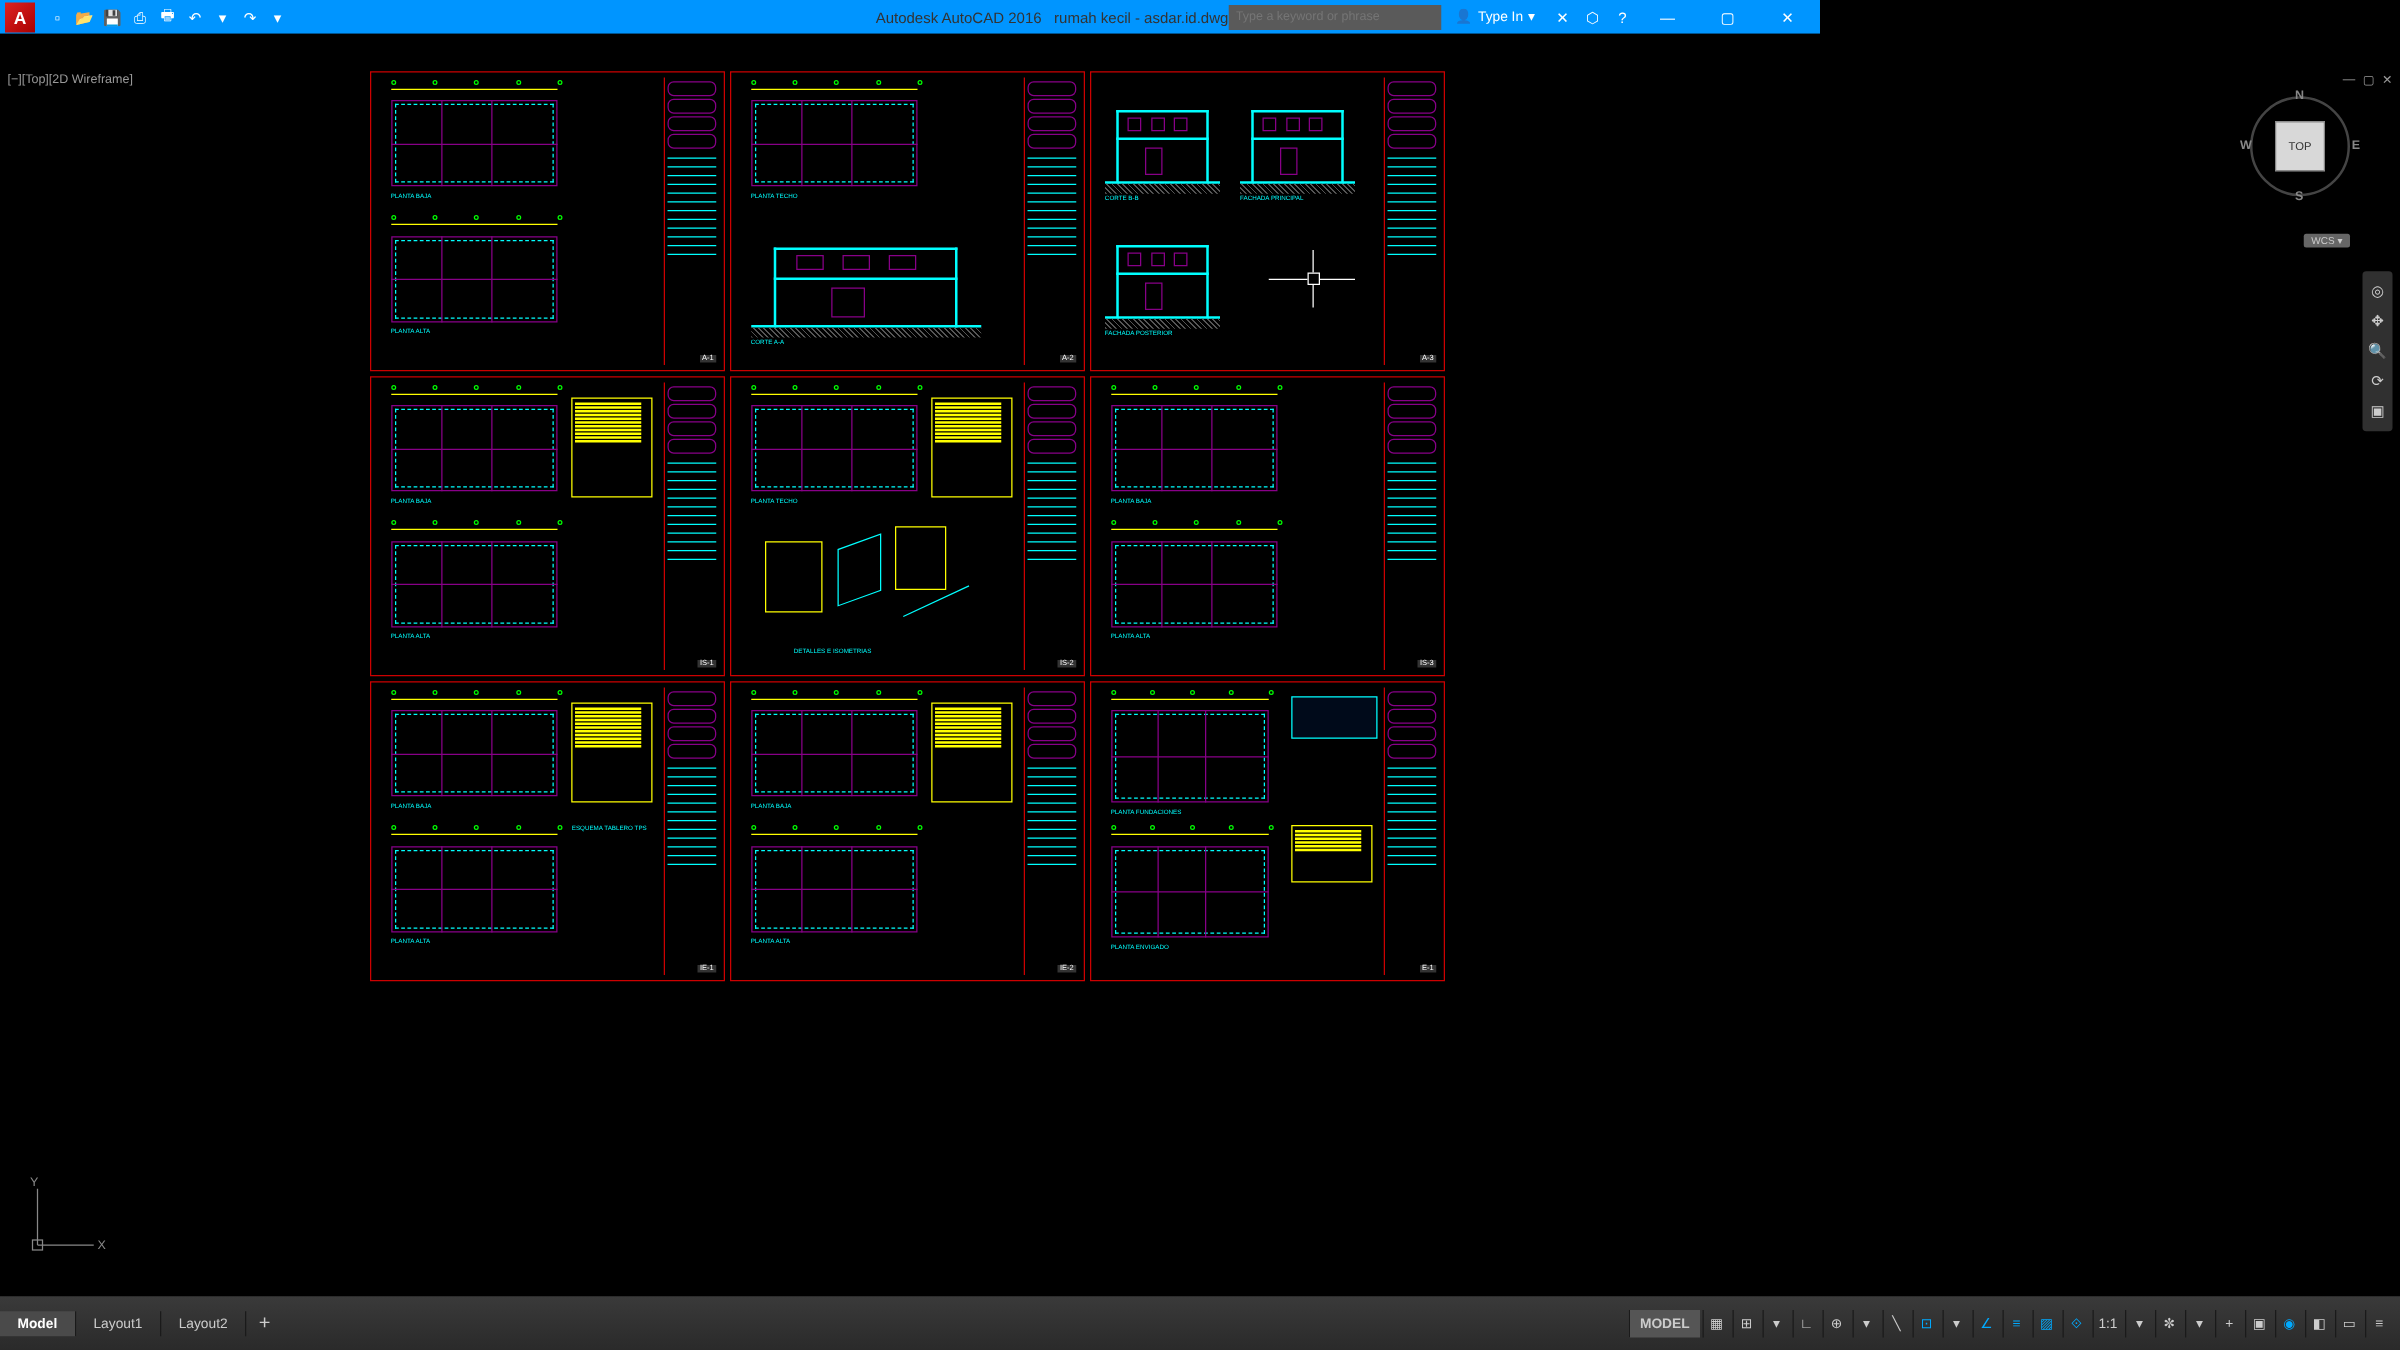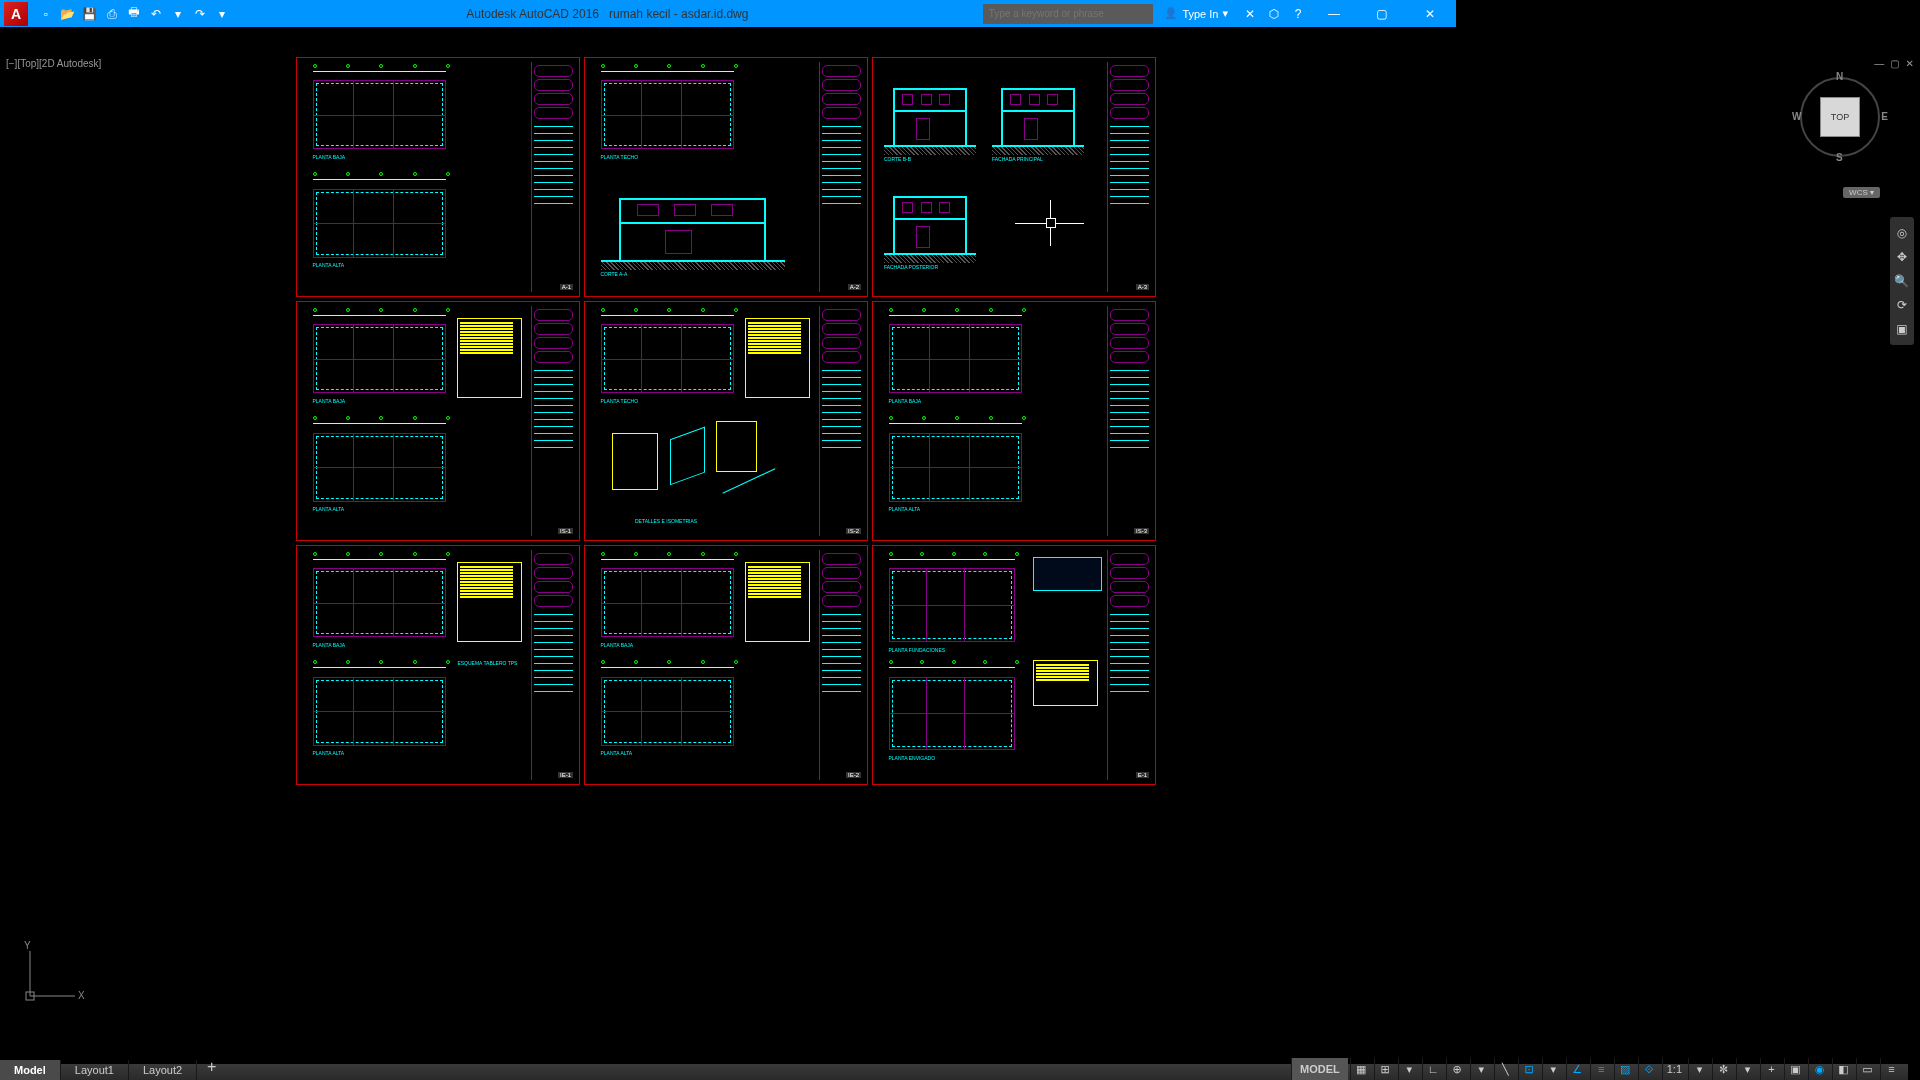--- a/index.html
+++ b/index.html
@@ -1,21 +1,21 @@
 <!DOCTYPE html>
 <html><head>
 <meta charset="utf-8">
 <style>
 *{margin:0;padding:0;box-sizing:border-box;font-family:"Segoe UI",Arial,sans-serif;user-select:none}
 html,body{width:1456px;height:816px;overflow:hidden;background:#000}
 .titlebar{height:27px;background:#0095ff;display:flex;align-items:center;color:#fff;font-size:11px}
 .app-icon{width:24px;height:24px;background:linear-gradient(135deg,#d22,#a00);margin:0 4px;display:flex;align-items:center;justify-content:center;color:#fff;font-weight:bold;font-size:14px}
 .qat{display:flex;gap:2px;margin-left:4px}
 .qat-btn{width:20px;height:20px;display:flex;align-items:center;justify-content:center;cursor:pointer;font-size:12px}
-.title-center{flex:1;text-align:center;color:#333;font-size:12px}
+.title-center{flex:1;text-align:right;color:#333;font-size:12px}
 .title-right{display:flex;align-items:center;gap:4px;margin-right:4px}
 .search-box{width:170px;height:20px;background:#5a5a5a;border:none;padding:0 6px;color:#ccc;font-size:10px}
 .signin{display:flex;align-items:center;gap:4px;padding:0 8px;cursor:pointer}
 .win-btn{width:44px;height:26px;display:flex;align-items:center;justify-content:center;cursor:pointer;font-size:12px}
 .vp-label{position:absolute;top:31px;left:6px;color:#999;font-size:10px;z-index:10}
 .vp-ctrl{position:absolute;top:31px;right:4px;display:flex;gap:2px;z-index:10}
 .vp-ctrl span{color:#999;font-size:10px;cursor:pointer;padding:0 2px}
 .canvas{position:absolute;top:27px;left:0;right:0;bottom:29px;background:#000;overflow:hidden}
 .sheets{position:absolute;top:30px;left:296px;width:860px;height:728px;display:grid;grid-template-columns:repeat(3,1fr);grid-template-rows:repeat(3,1fr);gap:4px}
 .sheet{border:1px solid #c00;position:relative;background:#000}
@@ -38,21 +38,21 @@
 .cube{position:absolute;top:30px;left:30px;width:40px;height:40px;background:#d8d8d8;border:1px solid #888;display:flex;align-items:center;justify-content:center;font-size:9px;color:#333;cursor:pointer}
 .vc-dir{position:absolute;color:#888;font-size:10px;font-weight:bold;cursor:pointer}
 .vc-n{top:4px;left:46px}.vc-s{bottom:4px;left:46px}.vc-w{top:44px;left:2px}.vc-e{top:44px;right:2px}
 .vc-ring{position:absolute;top:10px;left:10px;width:80px;height:80px;border:2px solid #444;border-radius:50%}
 .wcs{position:absolute;top:160px;right:40px;background:#666;color:#ccc;font-size:8px;padding:1px 6px;border-radius:2px;z-index:20}
 .navbar{position:absolute;top:190px;right:6px;width:24px;background:rgba(80,80,80,.6);border-radius:3px;padding:4px 0;z-index:20}
 .nav-btn{width:24px;height:24px;display:flex;align-items:center;justify-content:center;color:#ccc;font-size:12px;cursor:pointer}
 .ucs{position:absolute;bottom:40px;left:20px;z-index:20}
 .ucs line{stroke:#888;stroke-width:1}
 .ucs text{fill:#888;font-size:10px}
-.tabs{position:absolute;bottom:0;left:0;right:12px;height:16px;background:linear-gradient(#3a3a3a,#2a2a2a);display:flex;align-items:flex-end}
+.tabs{position:absolute;bottom:0;left:0;right:0;height:43px;background:linear-gradient(#3a3a3a,#2a2a2a);display:flex;align-items:center}
 .tab{padding:4px 14px;color:#ccc;font-size:11px;cursor:pointer;border-right:1px solid #1a1a1a}
 .tab.active{background:#4a4a4a;color:#fff;font-weight:bold}
 .tab-add{padding:4px 10px;color:#ccc;cursor:pointer}
 .status{margin-left:auto;display:flex;align-items:center;gap:2px;padding-right:6px}
 .st-btn{height:22px;min-width:22px;padding:0 4px;display:flex;align-items:center;justify-content:center;color:#ccc;font-size:11px;cursor:pointer;border-left:1px solid #1a1a1a}
 .st-model{background:#555;padding:0 8px;font-weight:bold}
 .st-on{color:#0af}
 .notes{position:absolute;border:1px solid #ff0;padding:2px}
 .note-line{height:2px;background:#ff0;margin:1px 0;width:90%}
 </style>
@@ -85,21 +85,21 @@
     <div class="qat-btn">✕</div>
     <div class="qat-btn">⬡</div>
     <div class="qat-btn">?</div>
     <div class="win-btn">—</div>
     <div class="win-btn">▢</div>
     <div class="win-btn close">✕</div>
   </div>
 </div>
 
 <div class="canvas">
-  <div class="vp-label">[−][Top][2D Autodesk]</div>
+  <div class="vp-label">[−][Top][2D Wireframe]</div>
   <div class="vp-ctrl">
     <span>—</span>
     <span>▢</span>
     <span>✕</span>
   </div>
 
   <div class="sheets" id="sheets-container">
       <div class="sheet">
         <div class="sheet-inner">
           <div class="draw-area">

